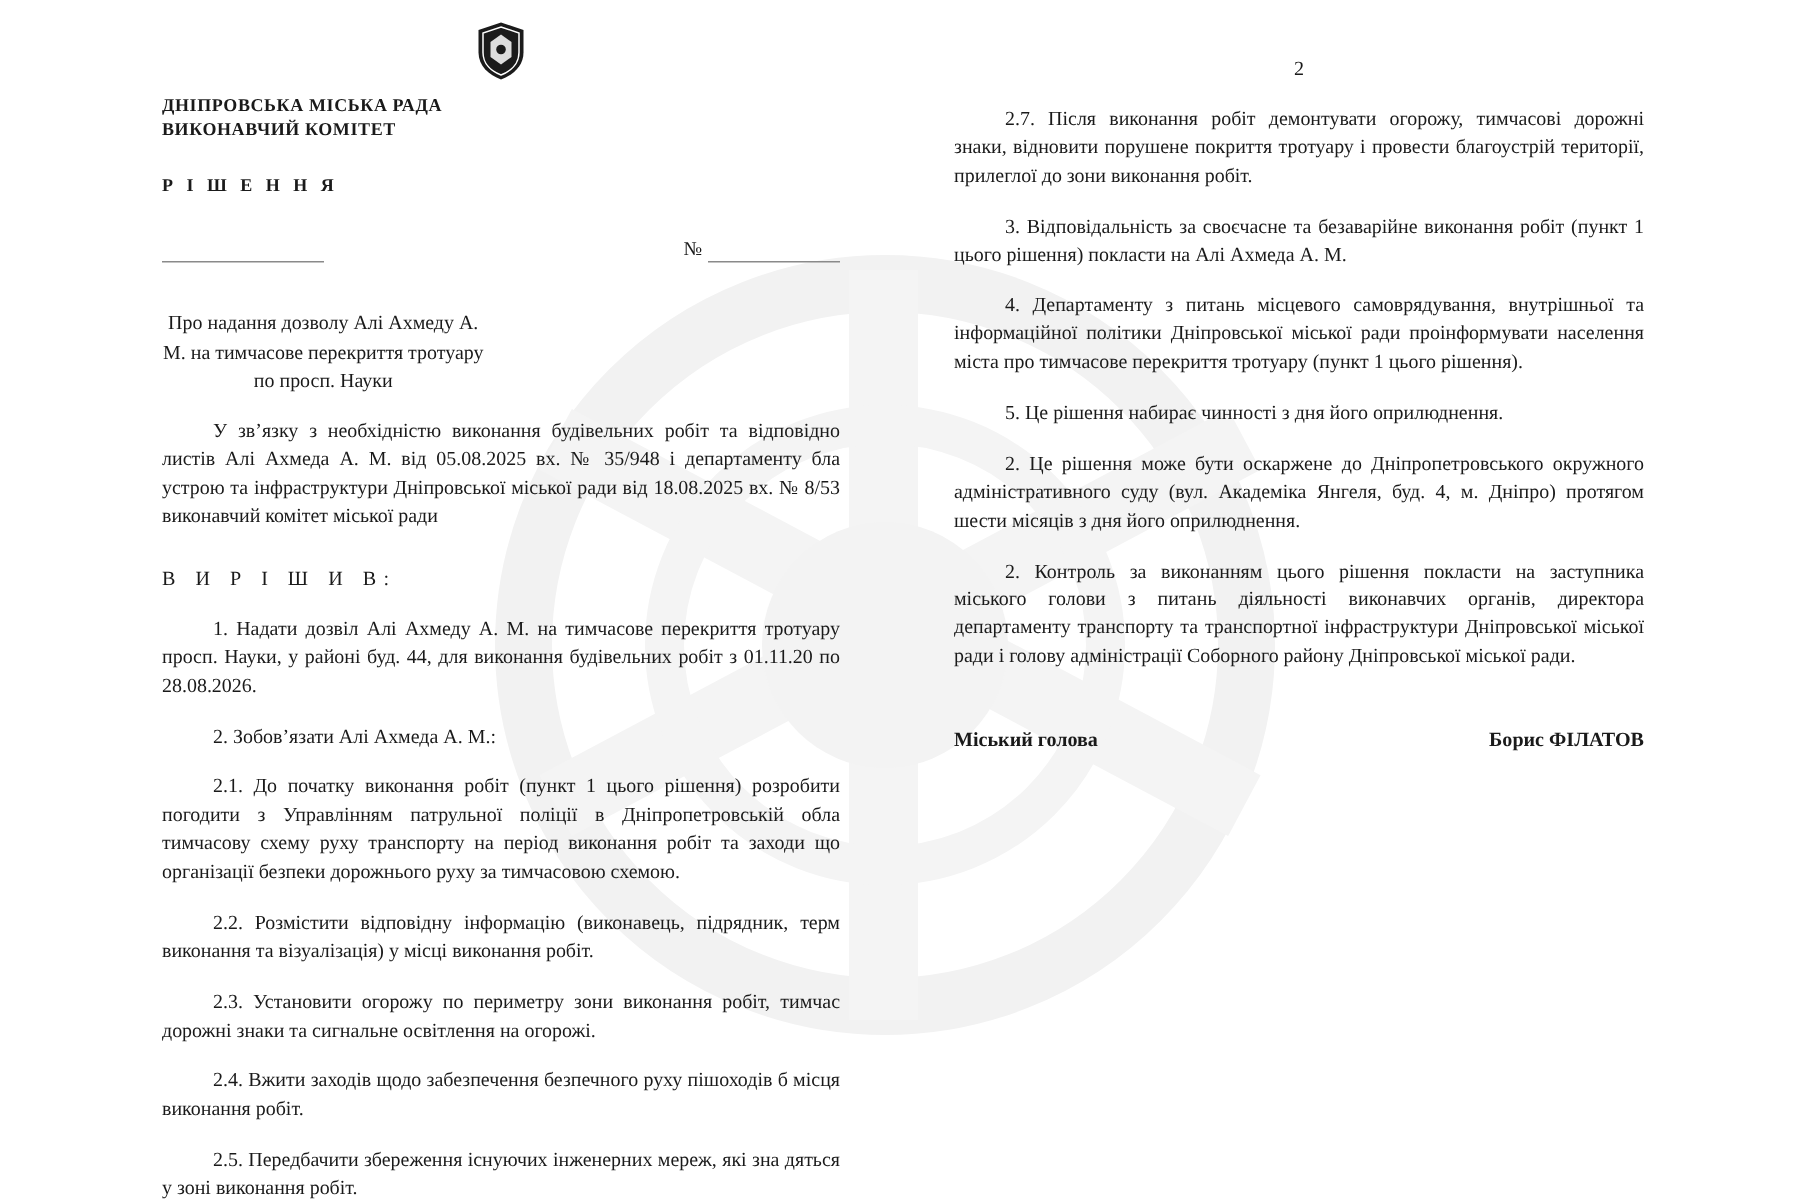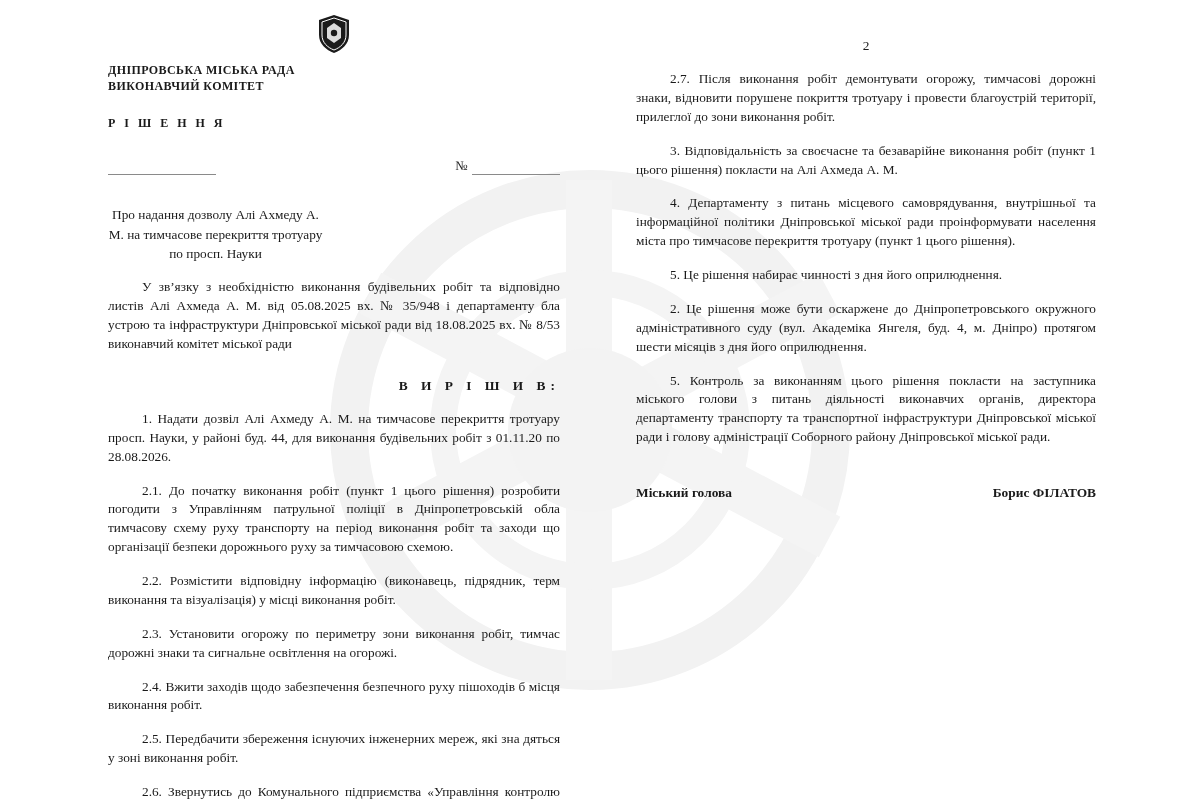--- a/index.html
+++ b/index.html
@@ -102,22 +102,22 @@
     line-height: 1.46;
   }
 
   p.para {
     margin: 0 0 0 0;
     padding-top: 15px;
     text-indent: 34px;
   }
 
   .decision-word {
-    text-align: right;
-    font-weight: 700;
+    text-align: left;
+    font-weight: 400;
     letter-spacing: 5px;
     padding-top: 22px;
     font-size: 13.4px;
   }
 
   .pagenum {
     text-align: center;
     font-size: 13.4px;
     padding-top: 36px;
   }
@@ -167,38 +167,39 @@
       </span>
     </div>
 
     <div class="subject">Про надання дозволу Алі Ахмеду А. М. на тимчасове перекриття тротуару по просп. Науки</div>
 
     <p class="para">У зв’язку з необхідністю виконання будівельних робіт та відповідно листів Алі Ахмеда А. М. від 05.08.2025 вх. № 35/948 і департаменту бла устрою та інфраструктури Дніпровської міської ради від 18.08.2025 вх. № 8/53 виконавчий комітет міської ради</p>
 
     <div class="decision-word">В И Р І Ш И В:</div>
 
     <p class="para">1. Надати дозвіл Алі Ахмеду А. М. на тимчасове перекриття тротуару просп. Науки, у районі буд. 44, для виконання будівельних робіт з 01.11.20 по 28.08.2026.</p>
+    <p class="para">2. Зобов’язати Алі Ахмеда А. М.:</p>
     <p class="para">2.1. До початку виконання робіт (пункт 1 цього рішення) розробити погодити з Управлінням патрульної поліції в Дніпропетровській обла тимчасову схему руху транспорту на період виконання робіт та заходи що організації безпеки дорожнього руху за тимчасовою схемою.</p>
     <p class="para">2.2. Розмістити відповідну інформацію (виконавець, підрядник, терм виконання та візуалізація) у місці виконання робіт.</p>
     <p class="para">2.3. Установити огорожу по периметру зони виконання робіт, тимчас дорожні знаки та сигнальне освітлення на огорожі.</p>
     <p class="para">2.4. Вжити заходів щодо забезпечення безпечного руху пішоходів б місця виконання робіт.</p>
     <p class="para">2.5. Передбачити збереження існуючих інженерних мереж, які зна дяться у зоні виконання робіт.</p>
     <p class="para">2.6. Звернутись до Комунального підприємства «Управління контролю благоустроєм міста» Дніпровської міської ради для оформлення контролю картки тимчасового погіршення існуючого стану та/або змінення об’єк благоустрою м. Дніпра.</p>
   </div>
 
   <div class="col col-right">
 
     <div class="pagenum">2</div>
 
     <p class="para">2.7. Після виконання робіт демонтувати огорожу, тимчасові дорожні знаки, відновити порушене покриття тротуару і провести благоустрій території, прилеглої до зони виконання робіт.</p>
     <p class="para">3. Відповідальність за своєчасне та безаварійне виконання робіт (пункт 1 цього рішення) покласти на  Алі Ахмеда А. М.</p>
     <p class="para">4. Департаменту з питань місцевого самоврядування, внутрішньої та інформаційної політики Дніпровської міської ради проінформувати населення міста про тимчасове перекриття тротуару (пункт 1 цього рішення).</p>
     <p class="para">5. Це рішення набирає чинності з дня його оприлюднення.</p>
     <p class="para">2. Це рішення може бути оскаржене до Дніпропетровського окружного адміністративного суду (вул. Академіка Янгеля, буд. 4, м. Дніпро) протягом шести місяців з дня його оприлюднення.</p>
-    <p class="para">5. Контроль за виконанням цього рішення покласти на заступника міського голови з питань діяльності виконавчих органів, директора департаменту транспорту та транспортної інфраструктури Дніпровської міської ради і голову адміністрації Соборного району Дніпровської міської ради.</p>
+    <p class="para">2. Контроль за виконанням цього рішення покласти на заступника міського голови з питань діяльності виконавчих органів, директора департаменту транспорту та транспортної інфраструктури Дніпровської міської ради і голову адміністрації Соборного району Дніпровської міської ради.</p>
 
     <div class="signature">
       <span>Міський голова</span>
       <span>Борис ФІЛАТОВ</span>
     </div>
   </div>
 
 </div>
 
 </body></html>

